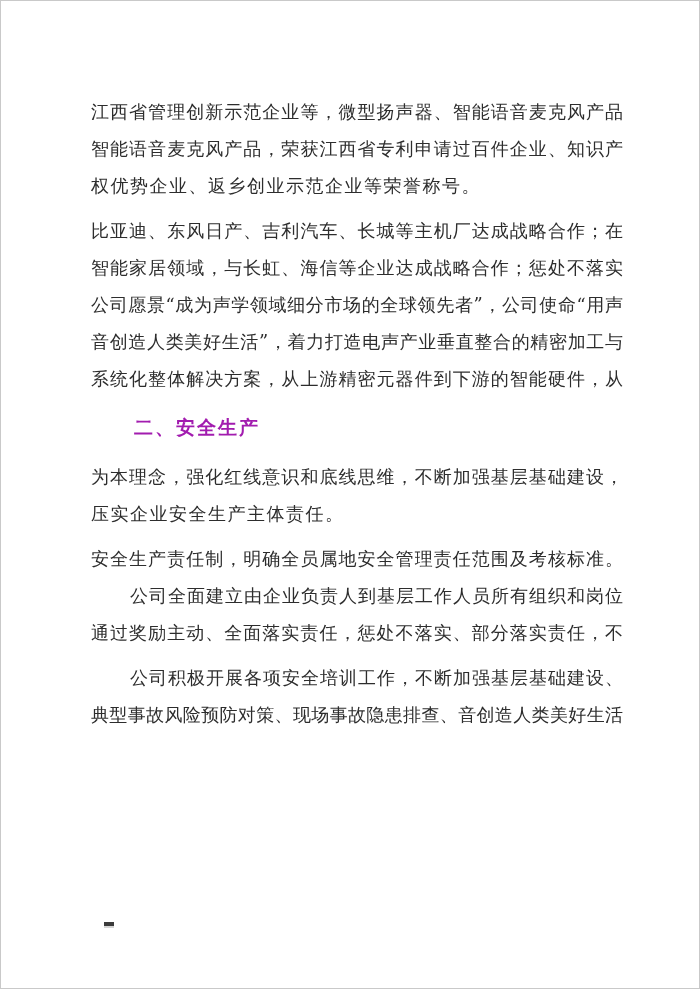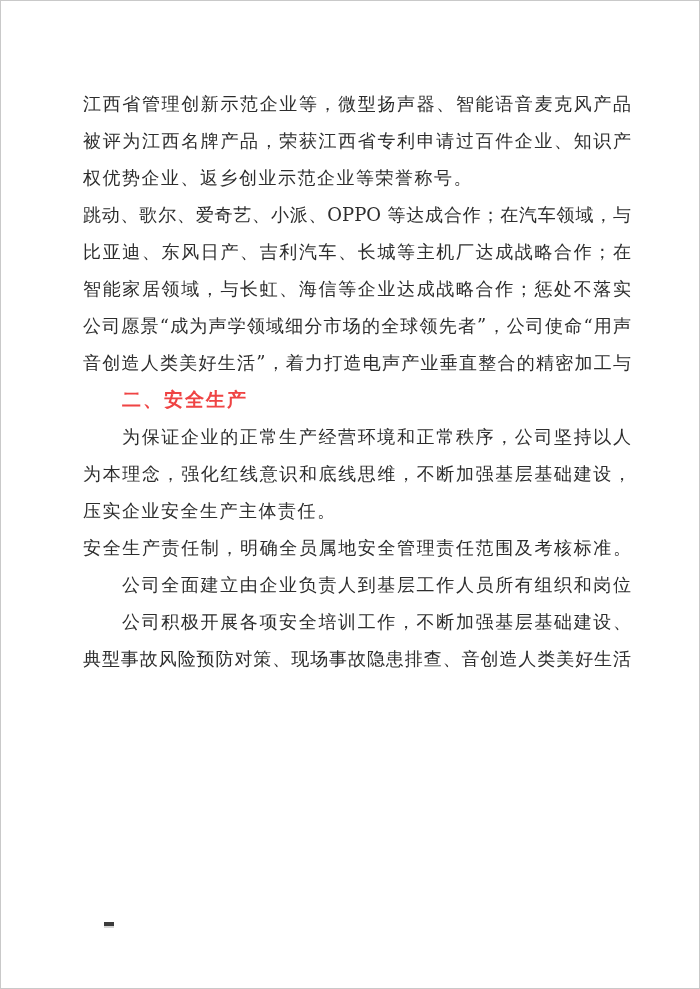--- a/index.html
+++ b/index.html
@@ -17,84 +17,84 @@
     overflow: hidden;
     font-family: "DejaVu Serif", "Liberation Serif", serif;
     color: #2d2d2d;
   }
   .body-text {
     position: absolute;
     left: 82px;
     top: 84px;
     width: 548px;
   }
-  .para { margin: 0; padding: 0; }
+  .para { margin: 8px; padding: 0; }
   .line {
     height: 37px;
     line-height: 37px;
     font-size: 18px;
     text-align: justify;
     text-align-last: justify;
     text-justify: inter-character;
     overflow: hidden;
     white-space: normal;
   }
   .line.indent { text-indent: 39px; }
   .line.last {
     text-align: right;
     text-align-last: left;
     letter-spacing: 1.5px;
   }
   .heading {
-    margin: 0;
+    margin: 12px;
     height: 37px;
     line-height: 37px;
     font-size: 19px;
     font-weight: bold;
     font-family: "DejaVu Sans", "Liberation Sans", sans-serif;
-    color: #ef4444;
+    color: #a21caf;
     text-indent: 39px;
     letter-spacing: 2px;
   }
   .stray-mark {
     position: absolute;
     left: 103px;
     top: 921px;
     width: 10px;
     height: 4px;
     background: #3b3b3b;
     box-shadow: 0 2px 0 #d6d6d6;
   }
 </style>
 </head>
 <body>
 
 <div class="page">
   <div class="body-text">
     <div class="para">
         <div class="line">江西省管理创新示范企业等，微型扬声器、智能语音麦克风产品</div>
-        <div class="line">被评为江西名牌产品，荣获江西省专利申请过百件企业、知识产</div>
+        <div class="line">智能语音麦克风产品，荣获江西省专利申请过百件企业、知识产</div>
         <div class="line last">权优势企业、返乡创业示范企业等荣誉称号。</div>
       </div>
     <div class="para">
-        <div class="line">跳动、歌尔、爱奇艺、小派、OPPO 等达成合作；在汽车领域，与</div>
         <div class="line">比亚迪、东风日产、吉利汽车、长城等主机厂达成战略合作；在</div>
         <div class="line">智能家居领域，与长虹、海信等企业达成战略合作；惩处不落实</div>
         <div class="line">公司愿景“成为声学领域细分市场的全球领先者”，公司使命“用声</div>
         <div class="line">音创造人类美好生活”，着力打造电声产业垂直整合的精密加工与</div>
+        <div class="line">系统化整体解决方案，从上游精密元器件到下游的智能硬件，从</div>
       </div>
     <h2 class="heading">二、安全生产</h2>
     <div class="para">
-        <div class="line indent">为保证企业的正常生产经营环境和正常秩序，公司坚持以人</div>
         <div class="line">为本理念，强化红线意识和底线思维，不断加强基层基础建设，</div>
         <div class="line last">压实企业安全生产主体责任。</div>
       </div>
     <div class="para">
         <div class="line">安全生产责任制，明确全员属地安全管理责任范围及考核标准。</div>
         <div class="line indent">公司全面建立由企业负责人到基层工作人员所有组织和岗位</div>
+        <div class="line">通过奖励主动、全面落实责任，惩处不落实、部分落实责任，不</div>
       </div>
     <div class="para">
         <div class="line indent">公司积极开展各项安全培训工作，不断加强基层基础建设、</div>
         <div class="line">典型事故风险预防对策、现场事故隐患排查、音创造人类美好生活</div>
       </div>
   </div>
   <div class="stray-mark"></div>
 </div>
 
 </body></html>

